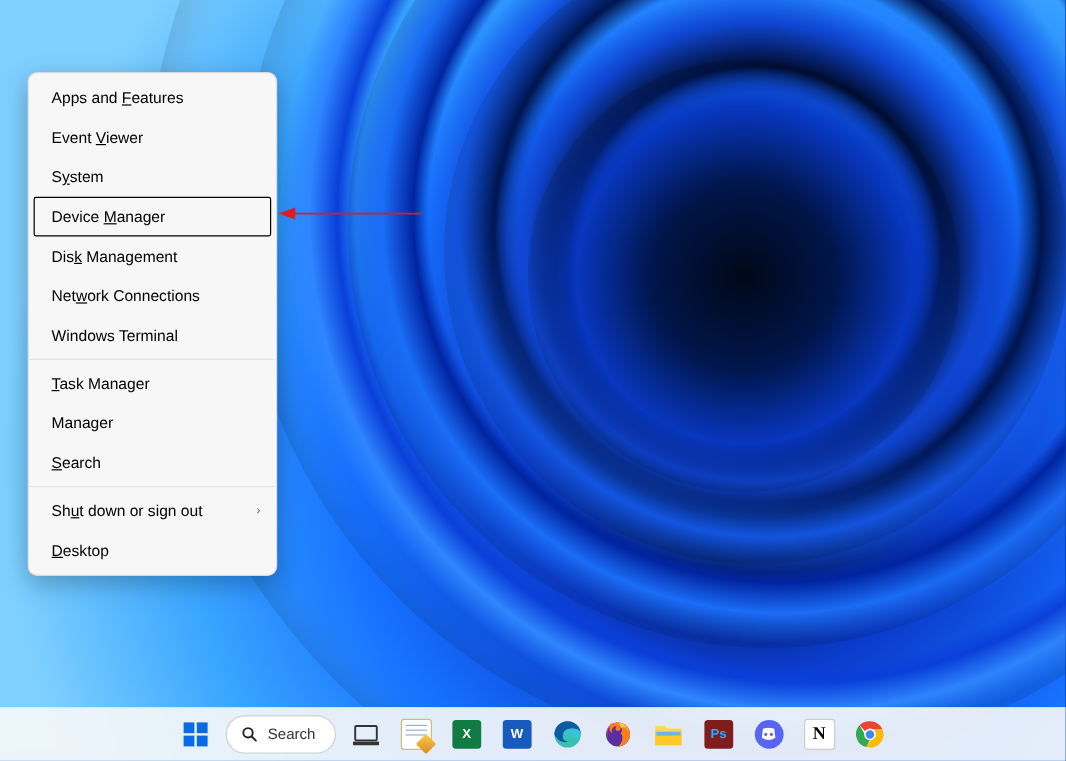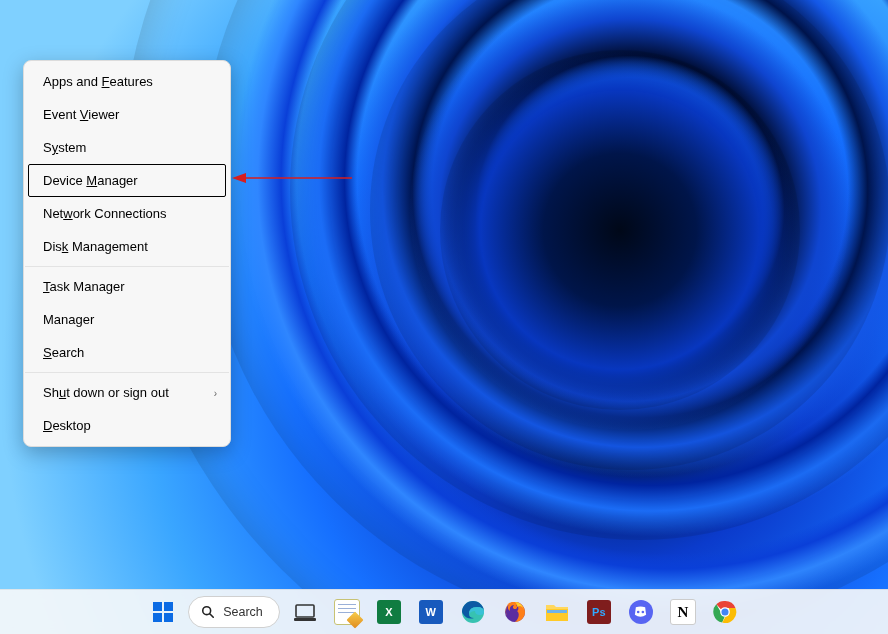--- a/index.html
+++ b/index.html
@@ -141,22 +141,23 @@
   <div class="ribbon r2"></div>
   <div class="ribbon r3"></div>
   <div class="ribbon r4"></div>
   <div class="ribbon r5"></div>
 
   <div class="context-menu" id="ctxmenu">
       <div class="menu-item">Apps and <span class="ul">F</span>eatures</div>
       <div class="menu-item">Event <span class="ul">V</span>iewer</div>
       <div class="menu-item">S<span class="ul">y</span>stem</div>
       <div class="menu-item selected">Device <span class="ul">M</span>anager</div>
+      <div class="menu-item">Dis<span class="ul">k</span> Management</div>
       <div class="menu-item">Net<span class="ul">w</span>ork Connections</div>
-      <div class="menu-item">Dis<span class="ul">k</span> Management</div>
+      <div class="menu-item">Windows Terminal</div>
       <div class="menu-sep"></div>
       <div class="menu-item"><span class="ul">T</span>ask Manager</div>
       <div class="menu-item">Manager</div>
       <div class="menu-item"><span class="ul">S</span>earch</div>
       <div class="menu-sep"></div>
       <div class="menu-item">Sh<span class="ul">u</span>t down or sign out<span class="submenu-arrow">›</span></div>
       <div class="menu-item"><span class="ul">D</span>esktop</div>
     </div>
 
   <svg class="arrow" viewBox="0 0 120 12">

